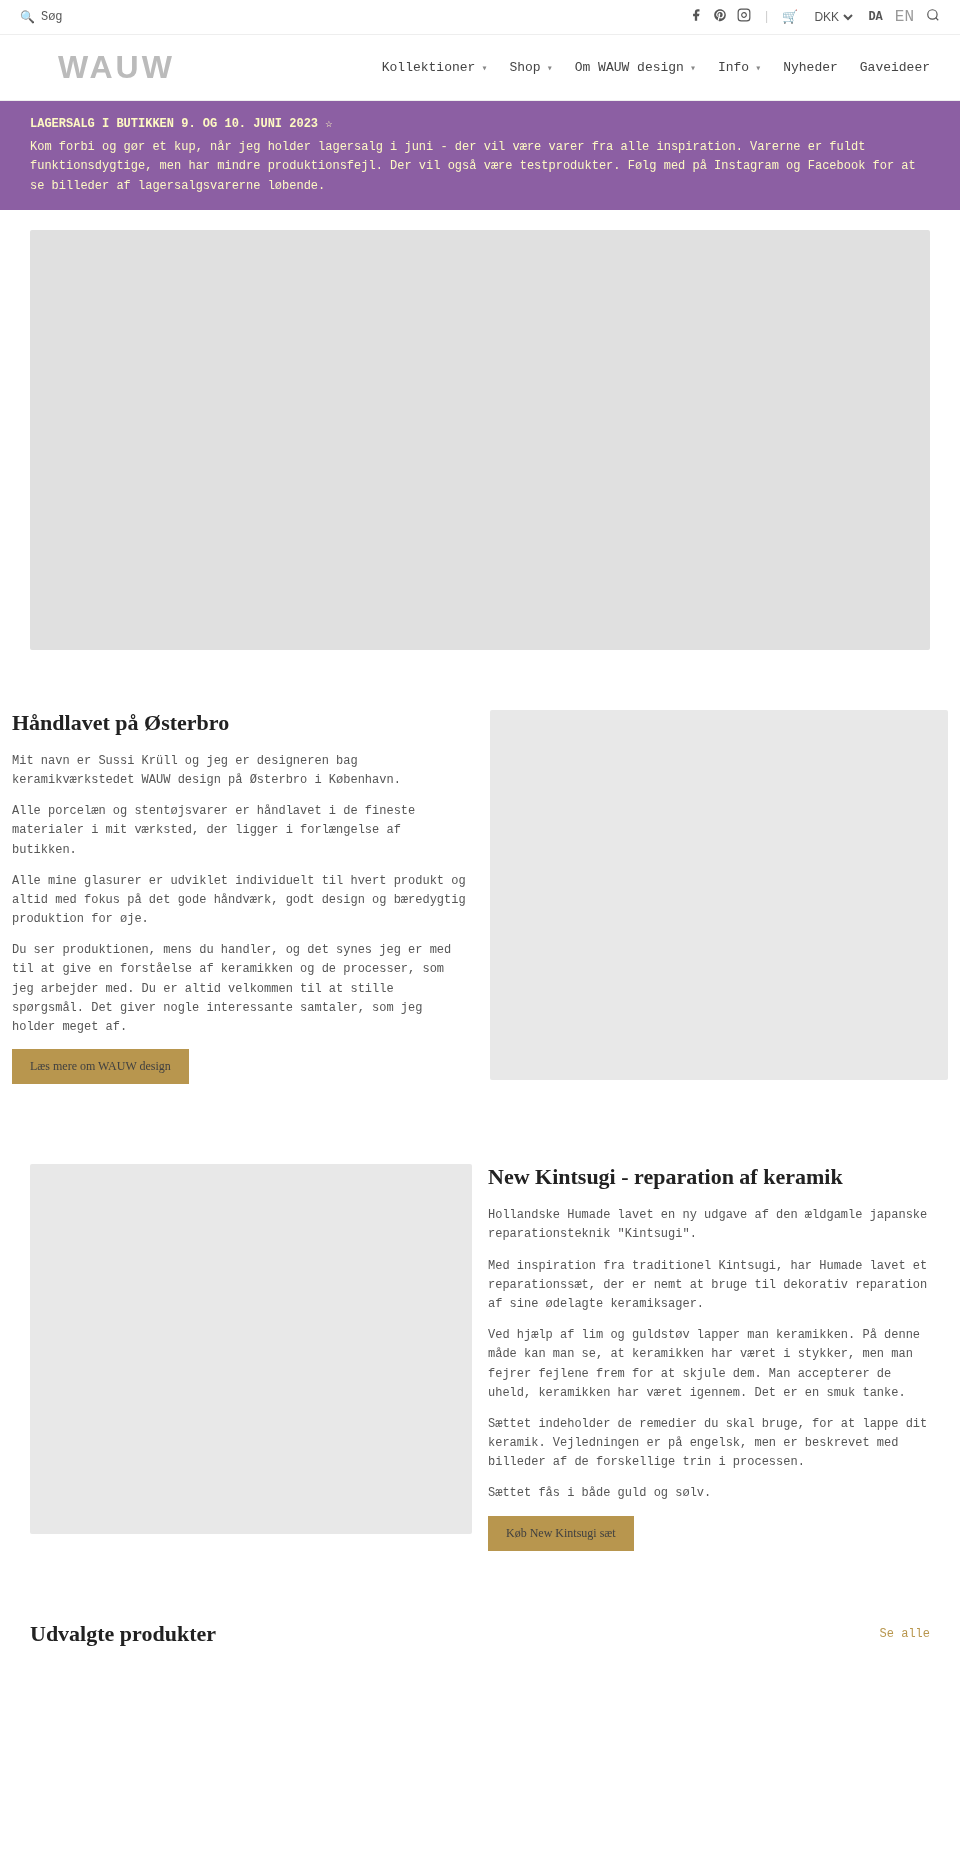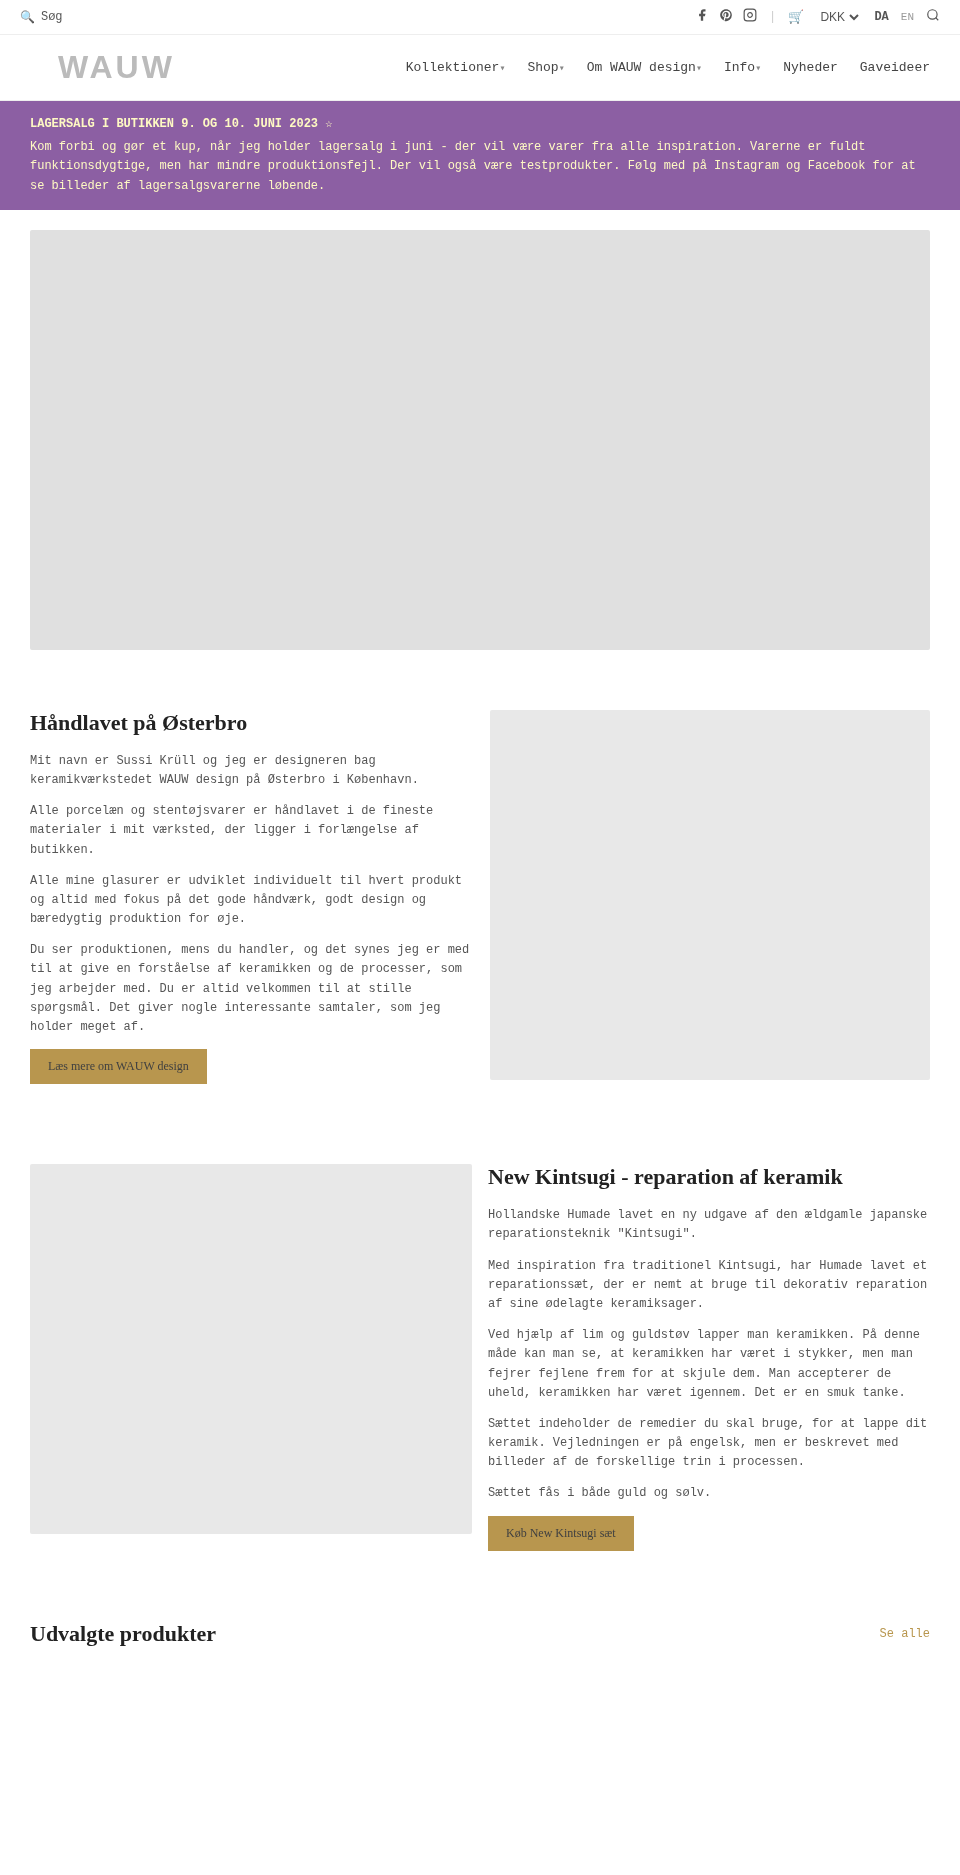--- a/index.html
+++ b/index.html
@@ -35,21 +35,21 @@
       font-family: 'Arial Black', sans-serif;
       text-transform: uppercase;
     }
     .nav { display: flex; gap: 22px; align-items: center; }
     .nav-item {
       font-size: 13px;
       color: #444;
       cursor: pointer;
       display: flex;
       align-items: center;
-      gap: 0;
+      gap: 6px;
       text-decoration: none;
     }
     .nav-arrow { font-size: 10px; color: #888; }
 
     
     .banner {
       background: #8c5fa3;
       color: #fef9c3;
       padding: 14px 30px;
       font-size: 12px;
@@ -62,21 +62,21 @@
       margin: 20px 30px;
       background: #e0e0e0;
       height: 420px;
       border-radius: 2px;
     }
 
     
     .section-handlavet {
       display: flex;
       gap: 20px;
-      padding: 40px 30px;
+      padding: 40px 12px;
       align-items: flex-start;
     }
     .section-handlavet-text { flex: 1; }
     .section-handlavet-img {
       flex: 1;
       background: #e8e8e8;
       min-height: 370px;
       border-radius: 2px;
     }
     .section-title {
@@ -159,21 +159,21 @@
           </svg>
       </span>
     </div>
     <span style="color:#ccc;">|</span>
     <span style="cursor:pointer; font-size:13px;">🛒</span>
     <select class="lang-select">
       <option>DKK</option>
       <option>EUR</option>
     </select>
     <span style="cursor:pointer; font-weight:bold; font-size:12px;">DA</span>
-    <span style="cursor:pointer; font-size:11px; color:#999;">EN</span>
+    <span style="cursor:pointer; font-size:16px; color:#999;">EN</span>
     <span style="cursor:pointer;">
       <svg width="14" height="14" viewBox="0 0 24 24" fill="none" stroke="#555" stroke-width="2">
           <circle cx="11" cy="11" r="8"></circle>
           <line x1="21" y1="21" x2="16.65" y2="16.65"></line>
         </svg>
     </span>
   </div>
 </div>
 
 <div class="header">

